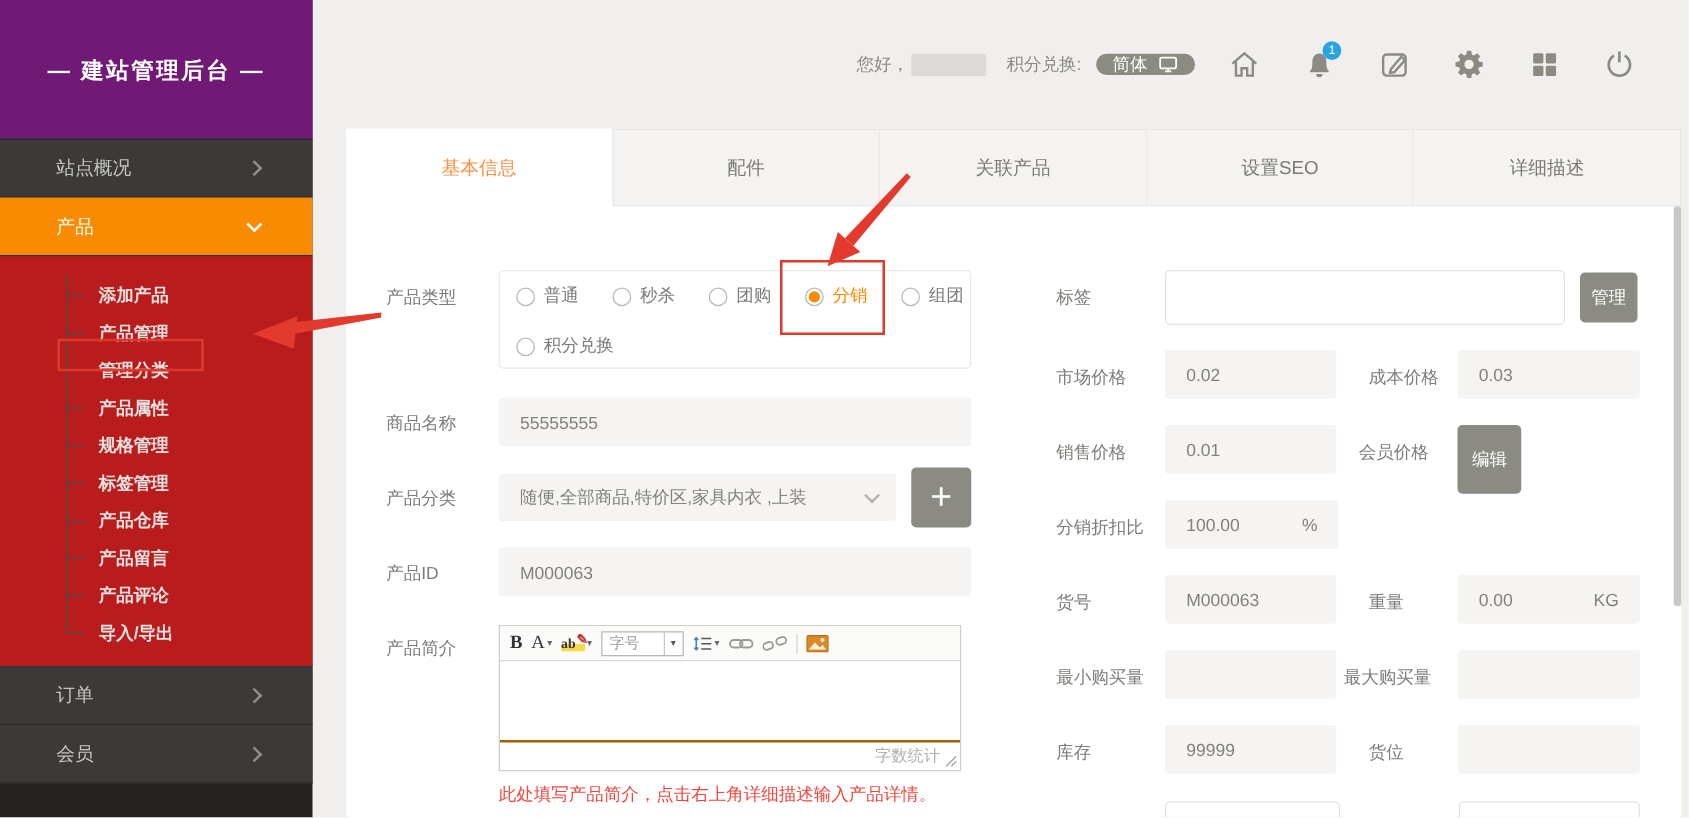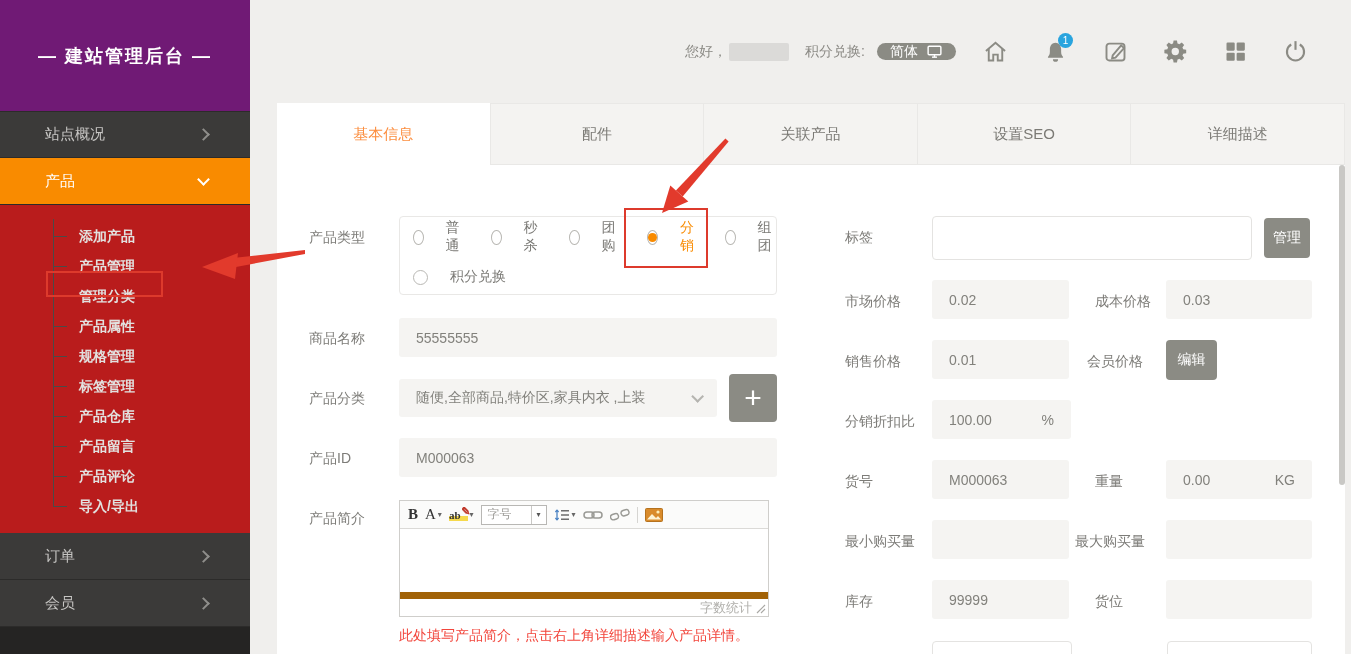--- a/index.html
+++ b/index.html
@@ -48,21 +48,21 @@
                 display:flex; align-items:center; padding:0 17px; }
   .input-bordered { position:absolute; background:#fff; border:1px solid #e4e3e1; border-radius:4px; }
   .btn-grey { position:absolute; background:#8b8b84; color:#fff; font-size:14px; border-radius:4px;
               display:flex; align-items:center; justify-content:center; cursor:pointer; }
   .suffix { margin-left:auto; color:#82817c; }
 
   
   .radio-box { position:absolute; left:122px; top:113px; width:378px; height:79px;
                border:1px solid #e9e8e6; border-radius:4px; background:#fff; padding:12px 0 0 13px; }
   .radio-row { display:flex; gap:27px; height:16px; margin-bottom:24px; align-items:center; }
-  .radio-opt { display:flex; align-items:center; gap:22px; font-size:14px; color:#7b7a76; cursor:pointer; }
+  .radio-opt { display:flex; align-items:center; gap:7px; font-size:14px; color:#7b7a76; cursor:pointer; }
   .radio-circ { width:15px; height:15px; border:1px solid #b9b8b4; border-radius:50%; background:#fff;
                 display:flex; align-items:center; justify-content:center; }
   .radio-opt.sel { color:#f98b00; }
   .radio-opt.sel .radio-circ::after { content:""; width:9px; height:9px; border-radius:50%; background:#f98b00; }
 
   
   .select-flat { position:absolute; left:122px; top:276px; width:318px; height:38px; background:#f5f4f2;
                  border-radius:3px; display:flex; align-items:center; padding:0 17px; color:#82817c;
                  font-size:14px; cursor:pointer; }
   .select-chev { margin-left:auto; width:9px; height:9px; border-right:2px solid #b5b4b0;
@@ -81,21 +81,21 @@
   .hl { font-family:"Liberation Serif", serif; font-size:11px; font-weight:bold;
         background:linear-gradient(transparent 55%, #f6d94c 55%); position:relative; padding-right:7px; }
   .hl::after { content:"\270E"; position:absolute; right:-3px; top:-4px; color:#c0392b; font-size:11px; }
   .fontsize-sel { width:66px; height:20px; border:1px solid #b8b7b4; background:#fff; display:flex;
                   align-items:center; font-size:12px; color:#9a9995; cursor:pointer; }
   .fontsize-sel .txt { padding-left:6px; flex:1; }
   .fontsize-sel .dd { width:15px; height:100%; border-left:1px solid #c9c8c5; display:flex;
                       align-items:center; justify-content:center; font-size:8px; color:#555; }
   .ed-divider { width:1px; height:16px; background:#d6d5d2; }
   .ed-body { height:63px; }
-  .ed-status { height:24px; border-top:7px solid #a16207; display:flex; align-items:center;
+  .ed-status { height:24px; border-top:2px solid #a16207; display:flex; align-items:center;
                justify-content:flex-end; padding-right:16px; color:#b1b0ac; font-size:13px; position:relative; }
   .grip { position:absolute; right:2px; bottom:2px; }
   .red-note { position:absolute; left:122px; top:524px; color:#f2463c; font-size:14px; }
 
   
   .anno { position:absolute; z-index:5; }
   .red-box { position:absolute; border:2px solid #dd3a2c; z-index:5; background:transparent; }
 
   
   .scroll-thumb { position:absolute; right:0px; top:62px; width:6px; height:320px;
@@ -325,21 +325,21 @@
   <div class="flabel" style="left:818px; top:190px;">成本价格</div>
   <div class="input-flat" style="left:889px; top:177px; width:146px; height:39px;">
       <span>0.03</span>
     </div>
 
   <div class="flabel" style="left:568px; top:250px;">销售价格</div>
   <div class="input-flat" style="left:655px; top:237px; width:137px; height:39px;">
       <span>0.01</span>
     </div>
   <div class="flabel" style="left:810px; top:250px;text-align:center;">会员价格</div>
-  <div class="btn-grey" style="left:889px; top:237px; width:51px; height:40px;text-align:center;">编辑</div>
+  <div class="btn-grey" style="left:889px; top:237px; width:51px; height:55px;text-align:center;">编辑</div>
 
   <div class="flabel" style="left:568px; top:310px;">分销折扣比</div>
   <div class="input-flat" style="left:655px; top:297px; width:139px; height:39px;">
     <span>100.00</span>
     <span class="suffix">%</span>
   </div>
 
   <div class="flabel" style="left:568px; top:370px;">货号</div>
   <div class="input-flat" style="left:655px; top:357px; width:137px; height:39px;">
       <span>M000063</span>

